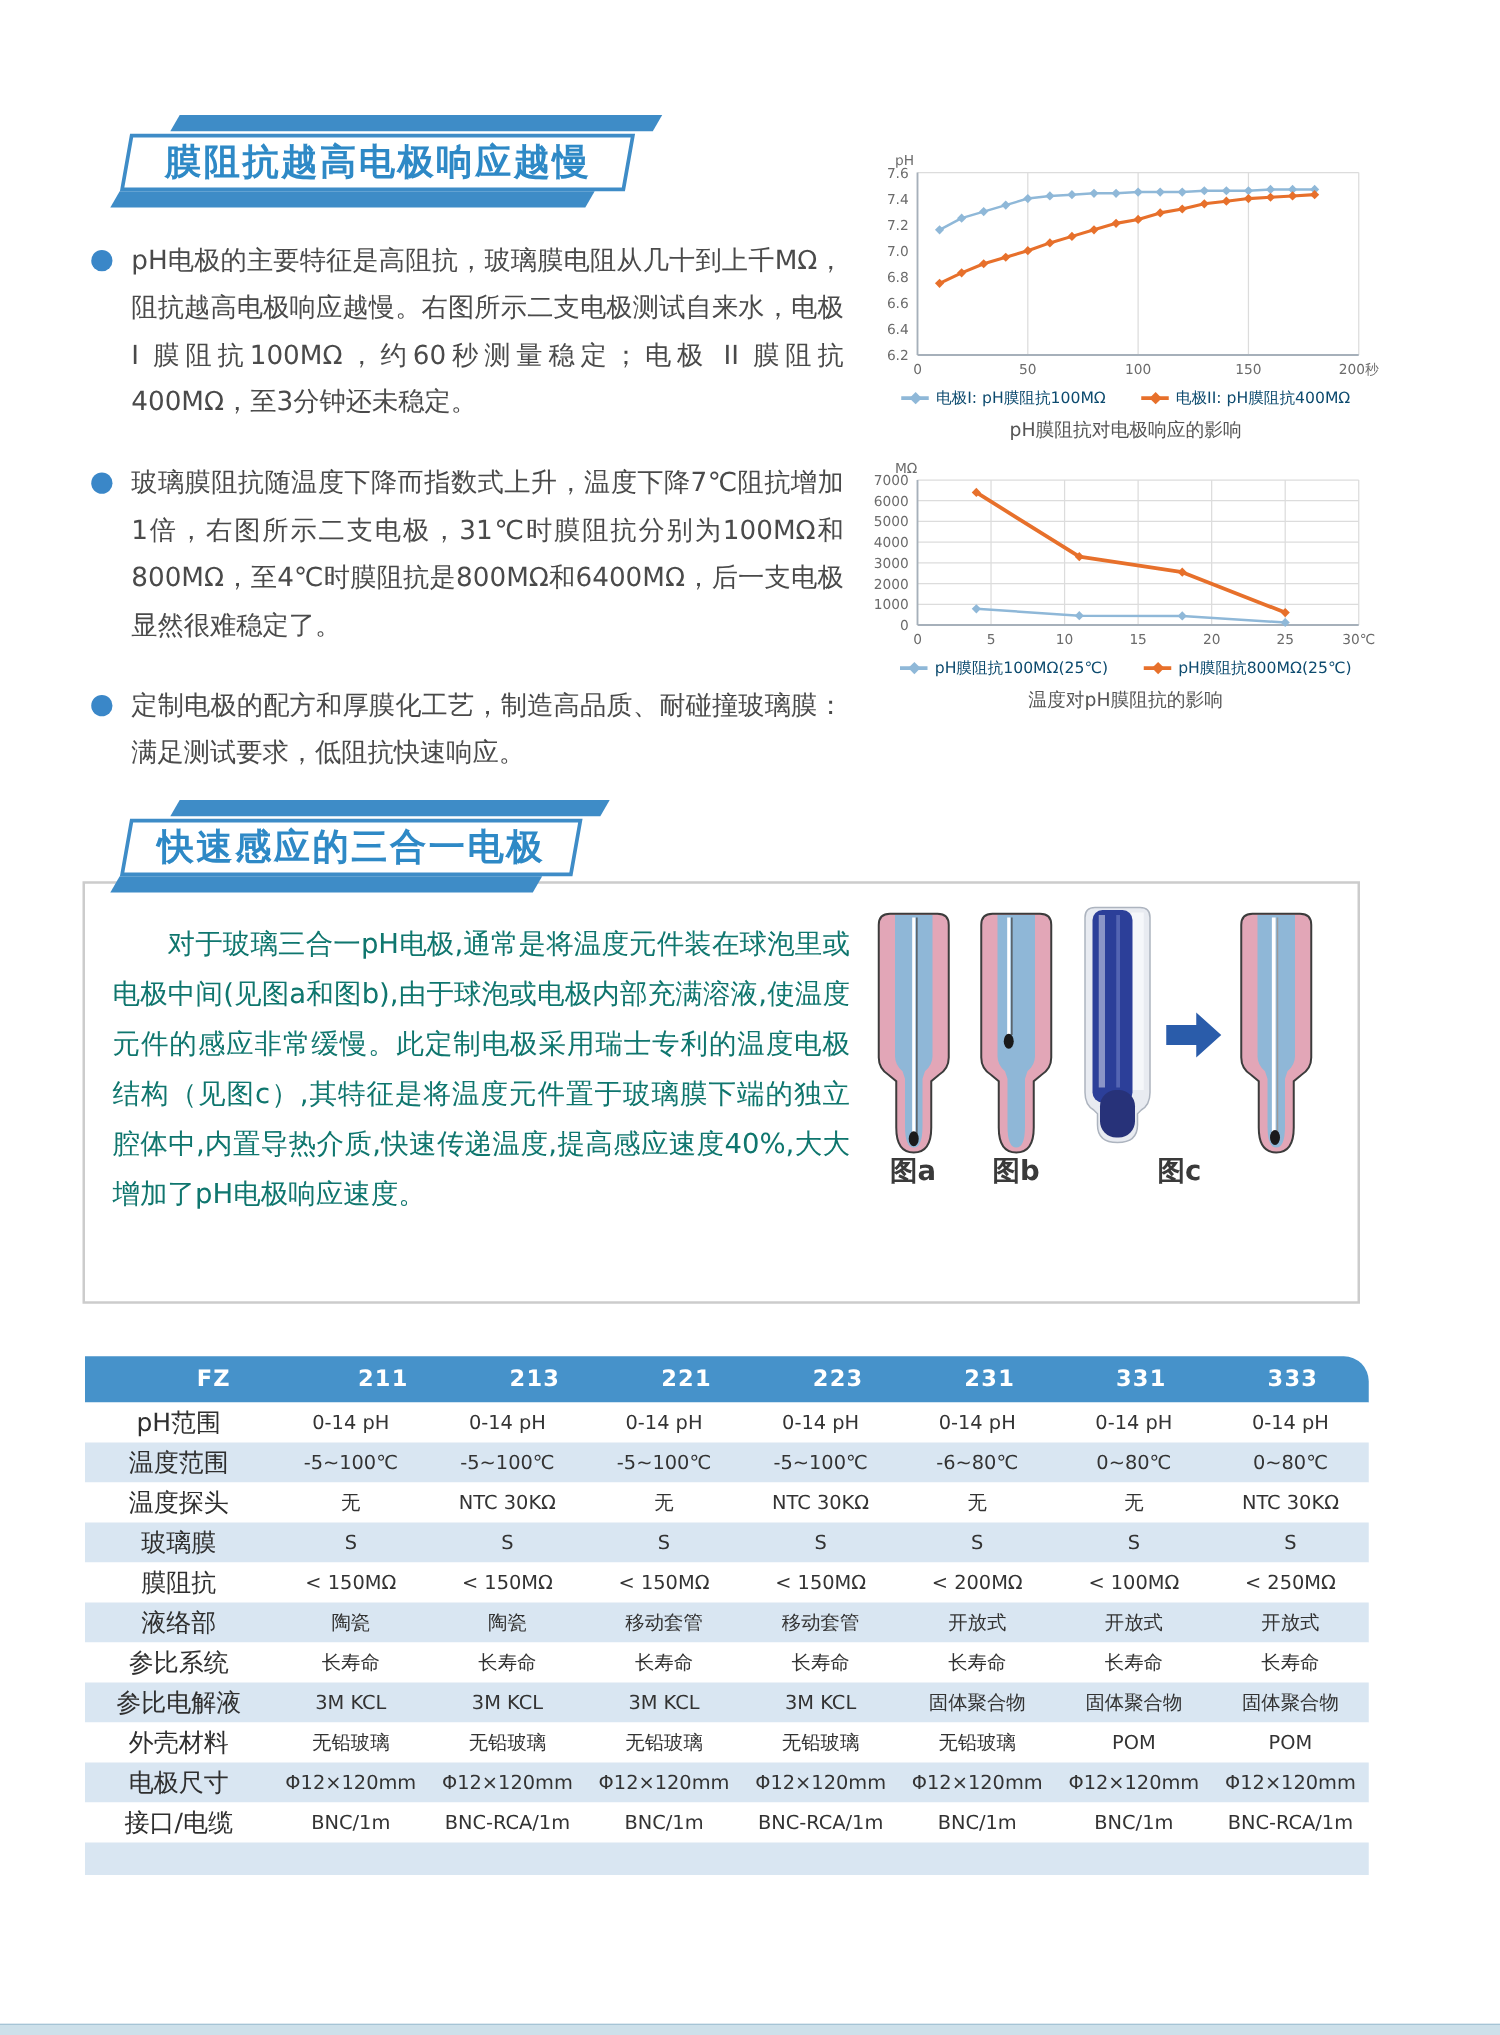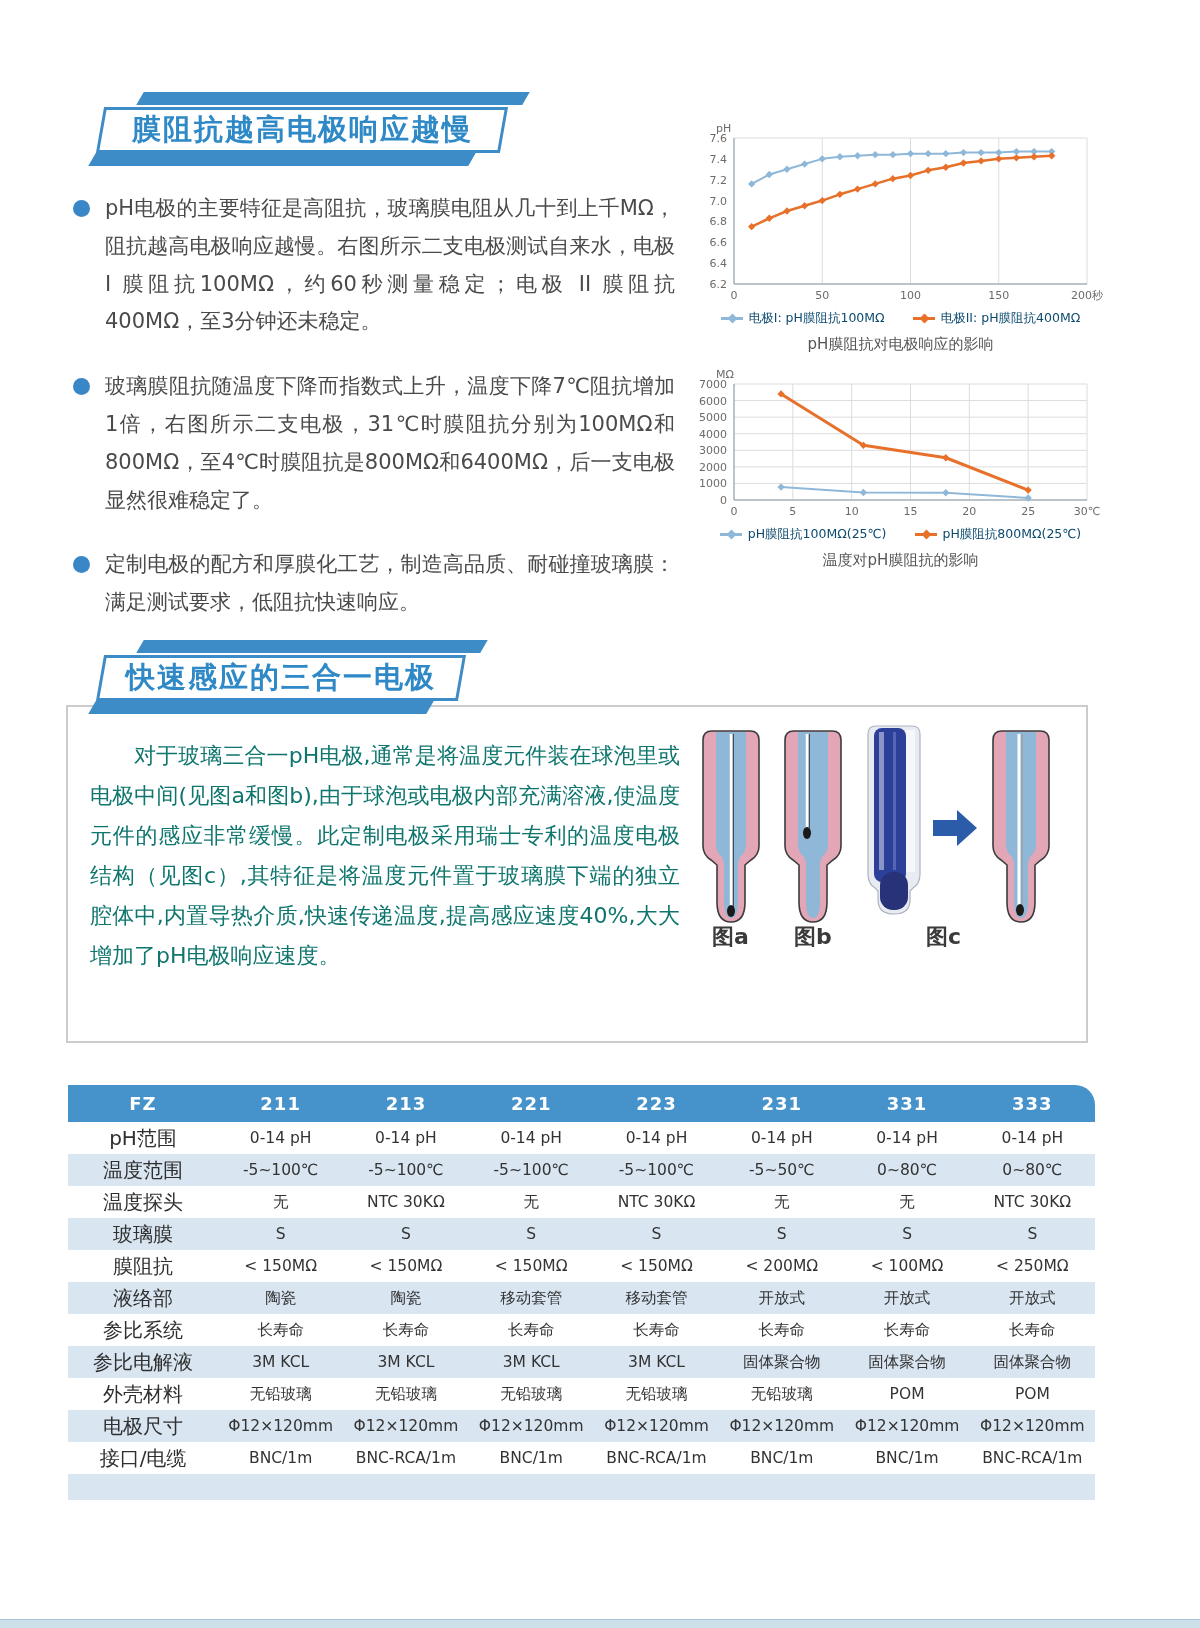--- a/index.html
+++ b/index.html
@@ -77,21 +77,21 @@
   #fig-c{ left:926px; top:922px; }
 
   
   .spec-table{ position:absolute; left:68px; top:1085px; width:1027px; z-index:2; }
   .t-row{
     display:grid; grid-template-columns:150px repeat(7,1fr);
     align-items:center; text-align:center;
   }
   .t-head{
     height:37px; background:#4692ca; color:#ffffff; font-weight:bold;
-    font-size:18px; border-top-right-radius:20px; letter-spacing:1px;
+    font-size:18px; border-top-right-radius:20px; letter-spacing:1px;padding-left:28px;
   }
   .t-body .t-row{ height:32px; font-size:15.5px; color:#333; background:#ffffff; }
   .t-body .t-row:nth-child(even){ background:#d9e6f2; }
   .t-row .lbl{ font-size:20px; color:#2f2f2f; }
   .t-foot{ height:26px; background:#d9e6f2; }
 
   
   .bottom-strip{
     position:absolute; left:0; bottom:0; width:100%; height:9px;
     background:#cde0ea; border-top:1px solid #a5c4d6;
@@ -342,21 +342,21 @@
           <div>0-14 pH</div>
           <div>0-14 pH</div>
           <div>0-14 pH</div>
         </div>
         <div class="t-row">
           <div class="lbl">温度范围</div>
           <div>-5~100℃</div>
           <div>-5~100℃</div>
           <div>-5~100℃</div>
           <div>-5~100℃</div>
-          <div>-5~50℃</div>
+          <div>-6~80℃</div>
           <div>0~80℃</div>
           <div>0~80℃</div>
         </div>
         <div class="t-row">
           <div class="lbl">温度探头</div>
           <div>无</div>
           <div>NTC 30KΩ</div>
           <div>无</div>
           <div>NTC 30KΩ</div>
           <div>无</div>

